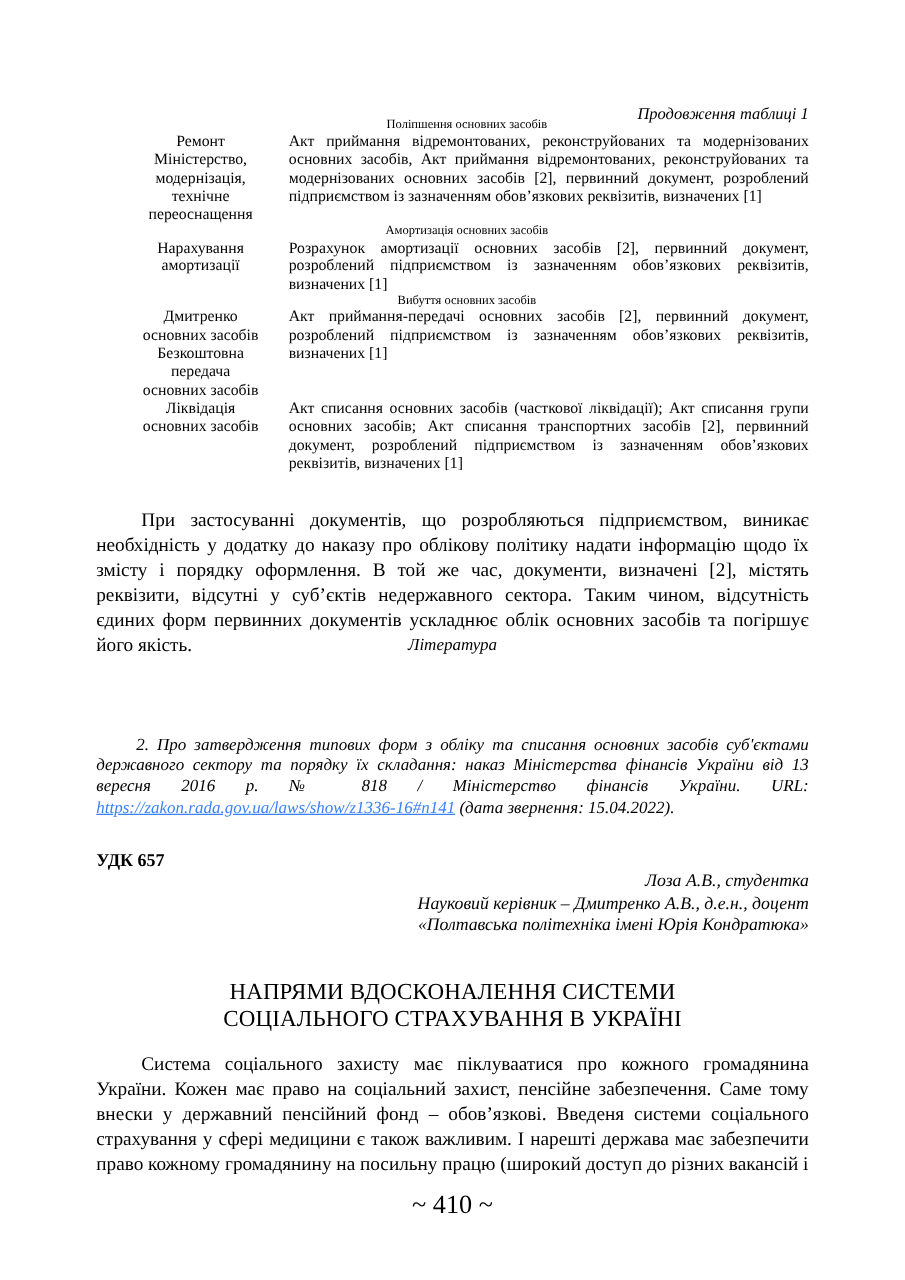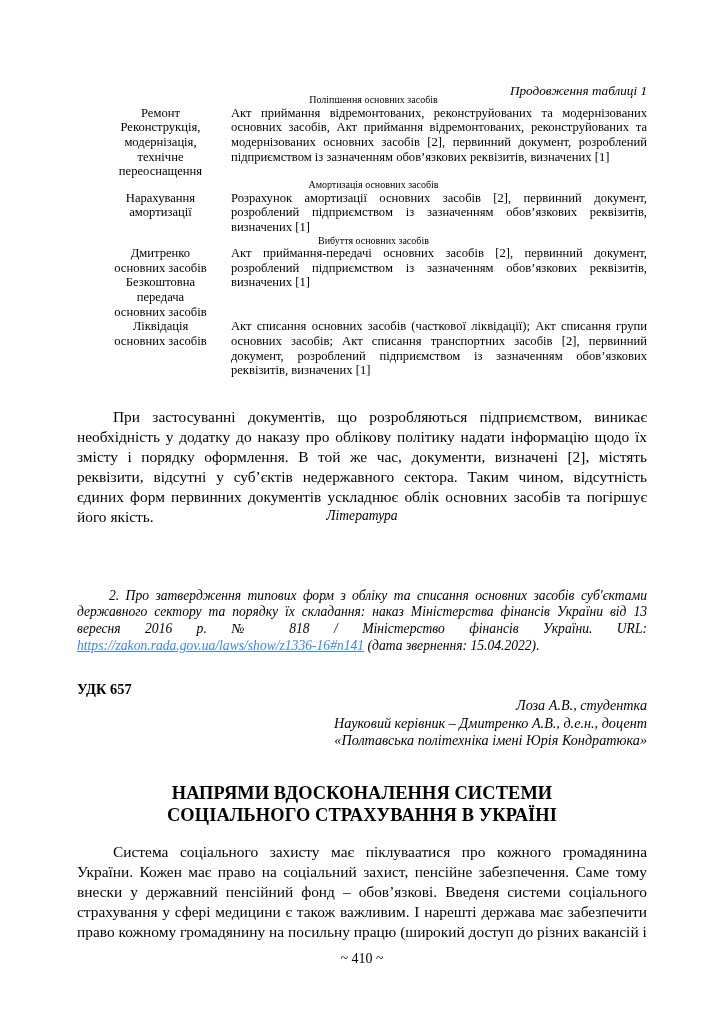--- a/index.html
+++ b/index.html
@@ -135,56 +135,56 @@
     font-style: italic;
     font-size: 14.2px;
     line-height: 1.235;
   }
   .article-title {
     position: absolute;
     left: 77px;
     top: 771px;
     width: 570px;
     text-align: center;
-    font-weight: bold;
+    font-weight: normal;
     font-size: 18.4px;
     line-height: 1.17;
     letter-spacing: 0.1px;
   }
   #para-intro { top: 827px; }
 
   
   .page-number {
     position: absolute;
     left: 0;
     top: 951px;
     width: 724px;
     text-align: center;
-    font-size: 14px;
+    font-size: 21px;
     line-height: 1.2;
   }
 </style>
 </head>
 <body>
 
 <div class="page">
 
   <div class="table-caption">Продовження таблиці 1</div>
 
   <table class="doc-table">
     <tbody>
 
       <tr class="section-row">
         <td colspan="2" class="section-head">Поліпшення основних засобів</td>
       </tr>
 
       <tr>
         <td class="col-left">
           <span>Ремонт</span><br>
-          <span>Реконструкція,</span><br>
+          <span>Міністерство,</span><br>
           <span>модернізація,</span><br>
           <span>технічне</span><br>
           <span>переоснащення</span>
         </td>
         <td class="col-right">Акт приймання відремонтованих, реконструйованих та модернізованих основних засобів, Акт приймання відремонтованих, реконструйованих та модернізованих основних засобів [2], первинний документ, розроблений підприємством із зазначенням обов’язкових реквізитів, визначених [1]</td>
       </tr>
 
       <tr class="section-row">
         <td colspan="2" class="section-head">Амортизація основних засобів</td>
       </tr>

